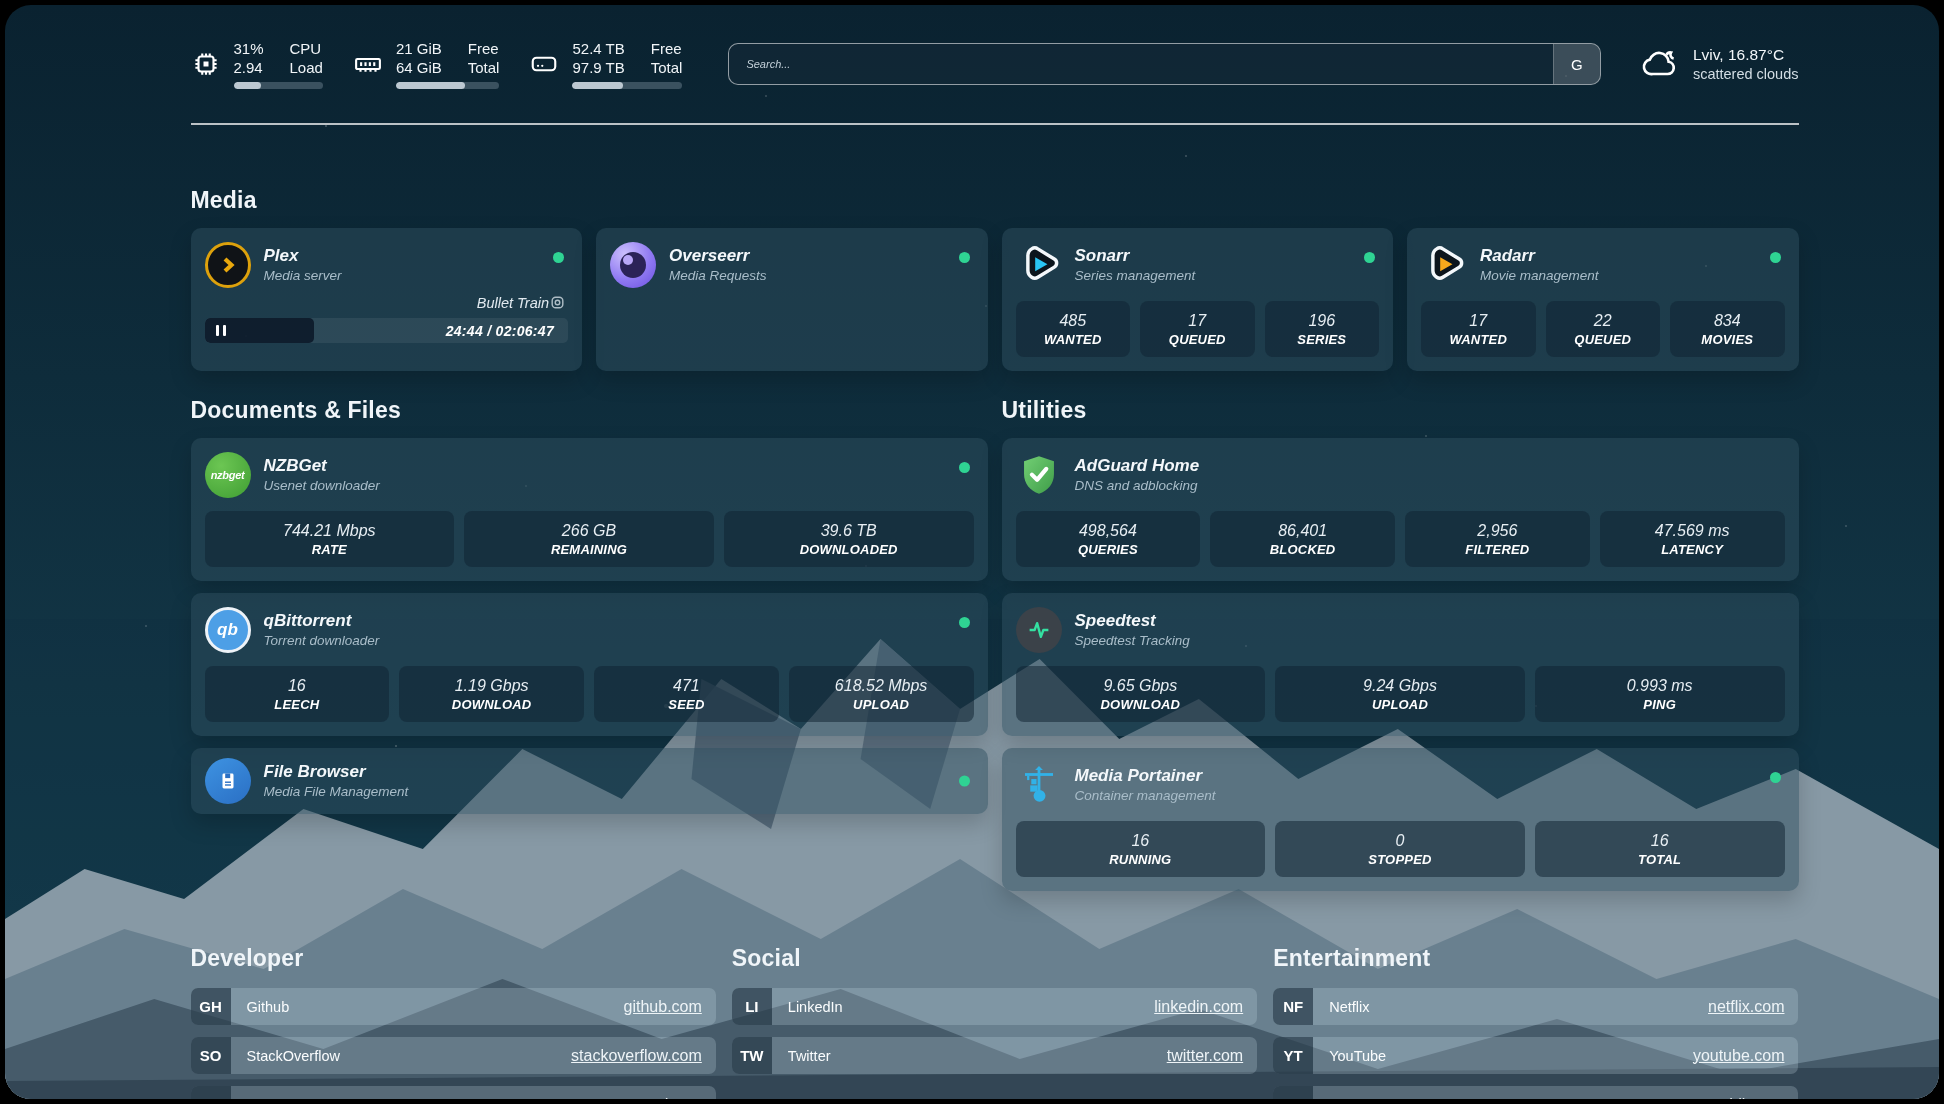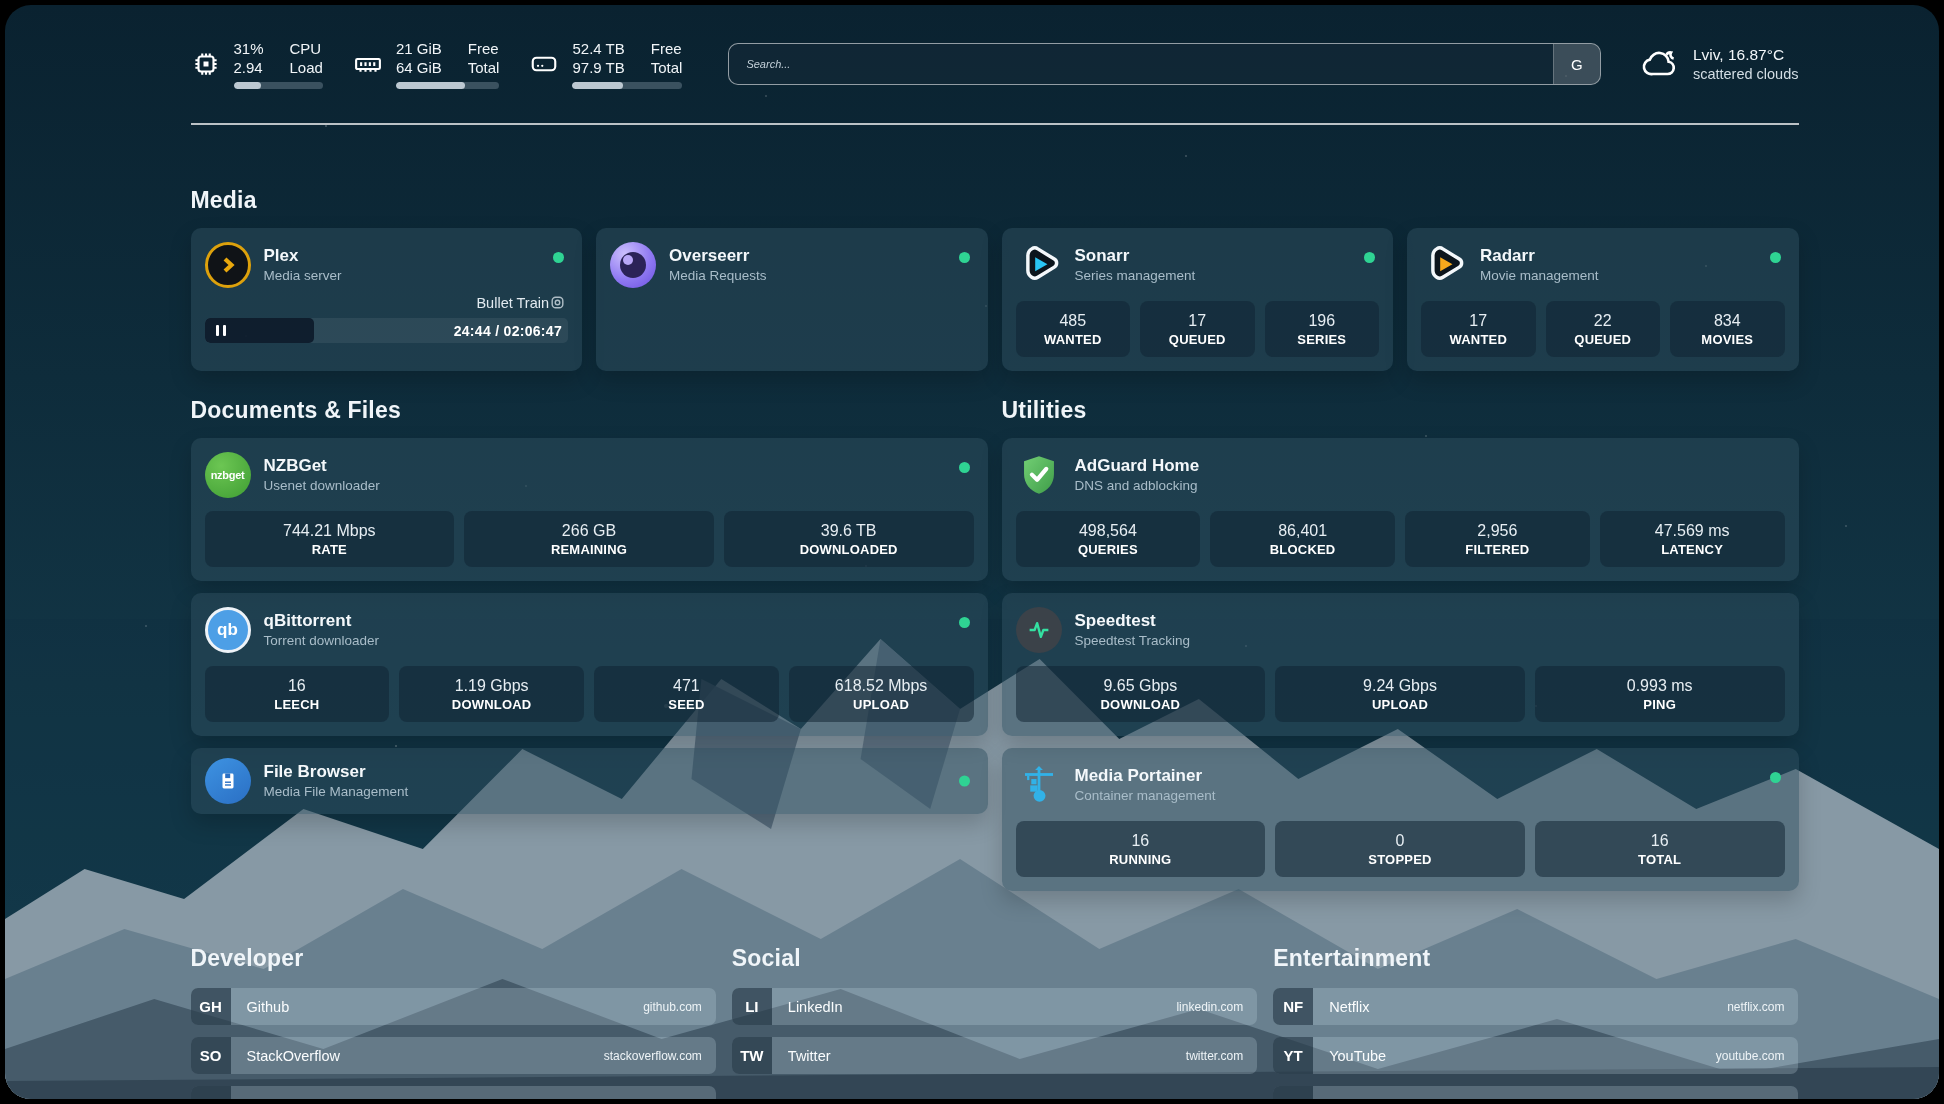--- a/index.html
+++ b/index.html
@@ -42,21 +42,21 @@
   .divider{margin-top:30px;border-bottom:2px solid rgba(255,255,255,.72);}
 
   
   h2.sec{font-size:23px;font-weight:600;color:#f0f5f9;margin:0 0 14px 0;letter-spacing:.2px;}
   .media-sec{margin-top:62px;}
   .media-grid{display:grid;grid-template-columns:repeat(4,1fr);gap:14px;}
   .two-col{margin-top:26px;display:grid;grid-template-columns:1fr 1fr;gap:14px;}
   .col-stack{display:flex;flex-direction:column;gap:12px;}
 
   .card{position:relative;border-radius:10px;background:rgba(46,78,94,.5);padding:14px;
-    box-shadow:0 10px 22px rgba(0,0,0,.18);cursor:pointer;}
+    box-shadow:0 10px 22px rgba(0,0,0,.18);cursor:pointer;font-style:italic;}
   .card.compact{padding:10px 14px;}
   .card-head{display:flex;align-items:center;gap:13px;min-height:46px;}
   .app-meta{display:flex;flex-direction:column;}
   .app-title{font-size:17px;font-weight:600;color:#f4f8fb;line-height:22px;}
   .app-desc{font-size:13.5px;color:#a9bdc9;line-height:18px;}
   .status-dot{position:absolute;top:24px;right:18px;width:11px;height:11px;border-radius:50%;background:#2fd393;}
   .card.compact .status-dot{top:50%;transform:translateY(-50%);}
 
   .stats{display:grid;gap:10px;margin-top:13px;}
   .cols-3{grid-template-columns:repeat(3,1fr);}
@@ -67,21 +67,21 @@
 
   
   .np-row{display:flex;justify-content:flex-end;align-items:center;font-size:14.5px;
     color:#e2eaf0;padding:6px 2px 7px 2px;}
   .gear{width:17px;height:17px;opacity:.75;cursor:pointer;}
   .np-bar{height:25px;background:rgba(255,255,255,.07);border-radius:5px;position:relative;
     overflow:hidden;display:flex;align-items:center;cursor:pointer;}
   .np-played{height:100%;background:rgba(8,21,37,.82);border-radius:5px;display:flex;align-items:center;}
   .pause-icon{display:flex;gap:3.5px;margin-left:11px;cursor:pointer;}
   .pause-icon i{width:3.5px;height:11px;background:#fff;border-radius:1px;display:block;}
-  .np-time{position:absolute;right:6px;font-size:14px;font-weight:600;color:#fff;letter-spacing:.3px;}
+  .np-time{position:absolute;right:14px;font-size:14px;font-weight:600;color:#fff;letter-spacing:.3px;}
 
   
   .app-icon{width:46px;height:46px;flex:none;border-radius:50%;display:flex;align-items:center;justify-content:center;position:relative;}
   .plex-icon{background:#101317;border:3px solid #dda10c;box-sizing:border-box;}
   .overseerr-icon{background:radial-gradient(circle at 32% 26%,#cbbffc,#8f79f2 56%,#6b4fe0);}
   .overseerr-eye{width:26px;height:26px;border-radius:50%;background:#2b2357;position:relative;}
   .overseerr-eye::after{content:"";position:absolute;left:3px;top:3px;width:10px;height:10px;border-radius:50%;background:#b9a7f7;}
   .nzbget-icon{background:radial-gradient(circle at 35% 30%,#6cc653,#3f9d33);font-size:11px;font-weight:700;color:#fff;letter-spacing:-.3px;}
   .qb-icon{background:#4d9fe6;border:3px solid #eef3f8;box-sizing:border-box;font-size:17px;font-weight:600;color:#fff;}
   .fb-icon{background:linear-gradient(145deg,#3e93e2,#2a6fc4);}
@@ -90,21 +90,21 @@
 
   
   .bookmarks{margin-top:54px;display:grid;grid-template-columns:repeat(3,1fr);gap:16px;}
   .bm-col h2.sec{margin-bottom:16px;}
   .bm-list{display:flex;flex-direction:column;gap:12px;}
   .bm-row{height:37px;border-radius:7px;overflow:hidden;display:flex;align-items:center;
     background:rgba(196,216,226,.25);cursor:pointer;}
   .bm-abbr{width:40px;height:100%;flex:none;display:flex;align-items:center;justify-content:center;
     background:rgba(13,31,45,.55);font-size:15px;font-weight:600;color:#fff;}
   .bm-name{margin-left:16px;font-size:14.5px;color:#fbfdfe;}
-  .bm-url{margin-left:auto;margin-right:14px;font-size:12px;color:#eef4f7;}
+  .bm-url{margin-left:auto;margin-right:14px;font-size:16px;color:#eef4f7;text-decoration:underline;}
 </style>
 </head>
 <body>
 
 <div class="app">
 
   <svg class="mountains" viewBox="0 0 1944 480" preserveAspectRatio="none">
     <polygon fill="#b6c2cc" points="0,300 80,250 180,280 300,190 420,230 520,130 620,180 720,60 800,110 880,20 960,90 1040,40 1120,120 1200,80 1300,160 1400,110 1500,180 1600,130 1700,190 1800,150 1944,230 1944,480 0,480"></polygon>
     <polygon fill="#8da0ae" points="0,360 120,310 260,350 400,270 540,330 680,250 820,320 960,240 1100,330 1240,270 1380,350 1520,290 1660,360 1800,320 1944,380 1944,480 0,480"></polygon>
     <polygon fill="#66788a" opacity="0.85" points="700,60 800,110 770,210 690,160"></polygon>

